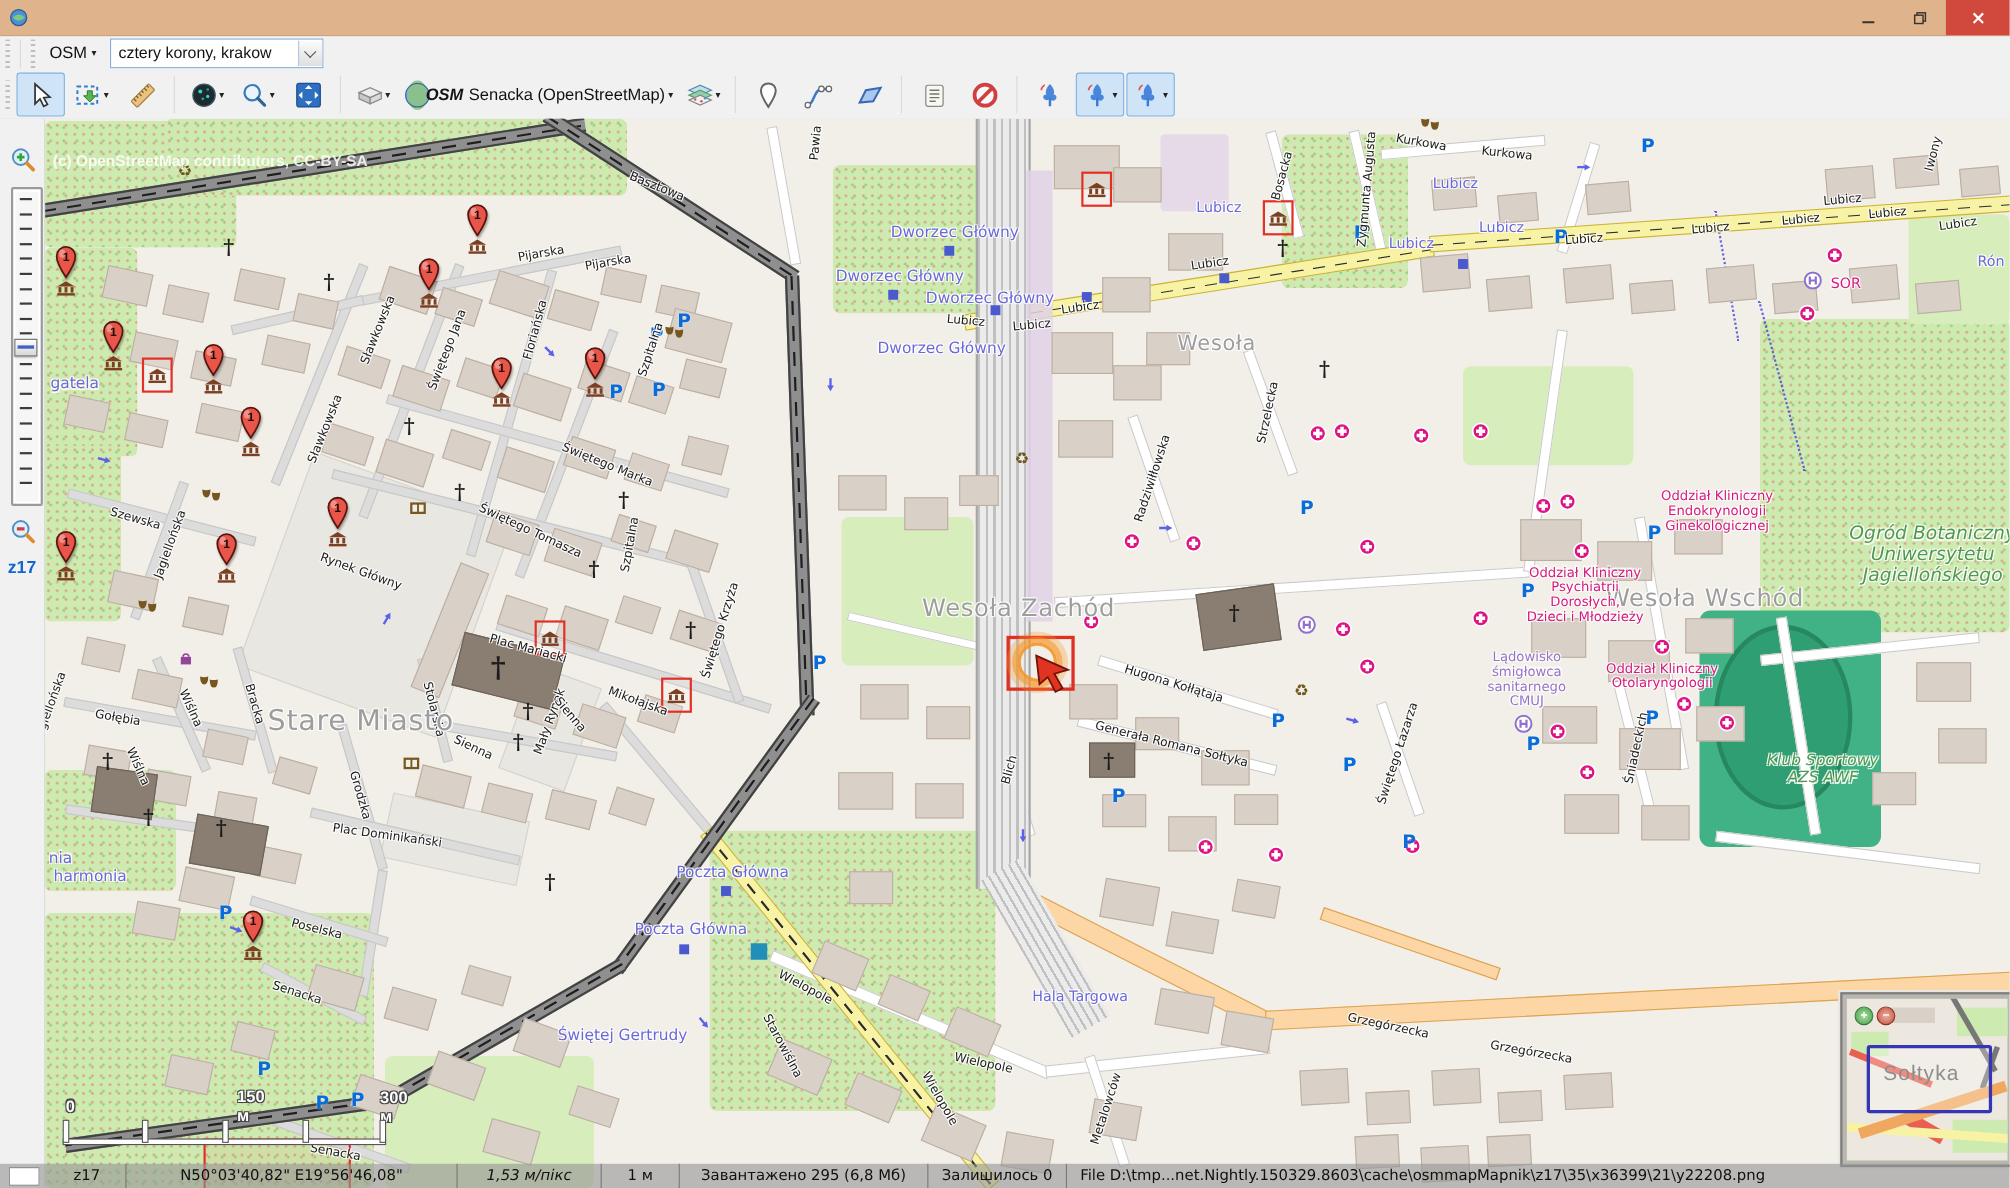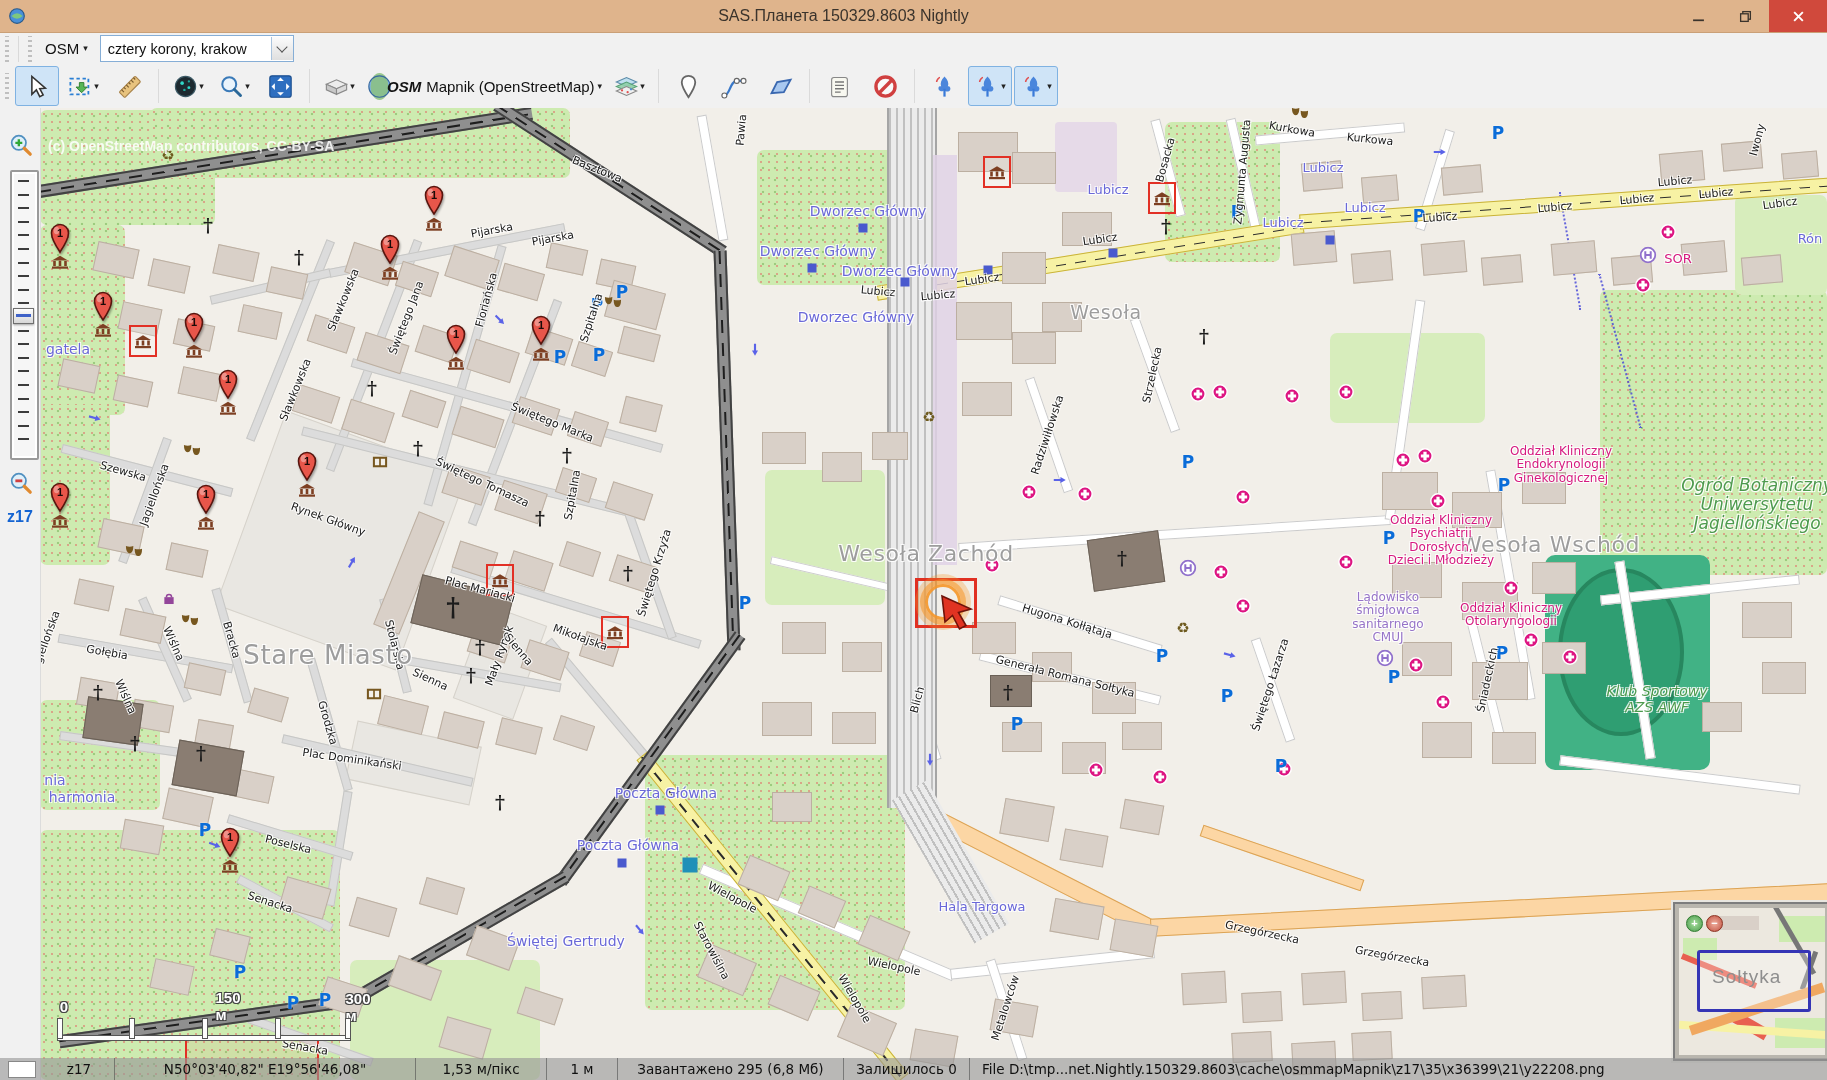--- a/index.html
+++ b/index.html
@@ -118,21 +118,20 @@
 <body>
 
 <div id="titlebar">
   <div id="appicon" class="glyphbox">
     <svg viewBox="0 0 16 16" width="18" height="18">
         <circle cx="8" cy="8" r="6.5" fill="#4a90d8"></circle>
         <path d="M3 8 Q8 3 13 8 Q8 13 3 8" fill="#7ec87e"></path>
         <circle cx="8" cy="8" r="6.5" fill="none" stroke="#2a5a8a"></circle>
       </svg>
   </div>
-  <div id="title">SAS.Планета 150329.8603 Nightly</div>
   <div id="wincontrols">
     <div class="wbtn">
       <svg viewBox="0 0 12 12">
           <path d="M1 9.5h10" stroke="#3a332c" stroke-width="1.6" fill="none"></path>
         </svg>
     </div>
     <div class="wbtn">
       <svg viewBox="0 0 12 12">
           <rect x="3.5" y="1.5" width="7" height="7" fill="none" stroke="#3a332c" stroke-width="1.2"></rect>
           <rect x="1.5" y="3.5" width="7" height="7" fill="#dfb48c" stroke="#3a332c" stroke-width="1.2"></rect>
@@ -217,21 +216,21 @@
         </svg></span>
       <span class="caret">▾</span>
     </div>
     <div class="tbtn">
       <span style="line-height: 0;"><svg viewBox="0 0 24 24">
           <circle cx="12" cy="12" r="9.5" fill="#7db0e8"></circle>
           <path d="M4 12a8 12 0 0 1 16 0a8 12 0 0 1 -16 0" fill="#8cc27e" opacity="0.85"></path>
           <circle cx="12" cy="12" r="9.5" fill="none" stroke="#3a6a9e"></circle>
         </svg></span>
       <span class="osmb">OSM</span>
-      <span class="tlabel">Mapnik (OpenStreetMap)</span>
+      <span class="tlabel">Senacka (OpenStreetMap)</span>
       <span class="caret">▾</span>
     </div>
     <div class="tbtn">
       <span style="line-height: 0;"><svg viewBox="0 0 24 24">
           <path d="M3 8 12 4l9 4-9 4z" fill="#bfe0ef" stroke="#5a8aa8"></path>
           <path d="M3 12 12 8l9 4-9 4z" fill="#8fd0a8" stroke="#4a9a6a" opacity=".9"></path>
           <path d="M3 16 12 12l9 4-9 4z" fill="#f0f0f0" stroke="#888"></path>
           <circle cx="8" cy="15.5" r="1" fill="#e05050"></circle>
           <circle cx="13" cy="17" r="1" fill="#e05050"></circle>
           <circle cx="16" cy="14.5" r="1" fill="#4a90d8"></circle>
@@ -1117,18 +1116,18 @@
       <div class="mm-btn" style="left:7px;top:7px;background:radial-gradient(#a8e0a0,#4a9a4a);border:1px solid #2f7a2f;">+</div>
       <div class="mm-btn" style="left:27px;top:7px;background:radial-gradient(#f0b0a0,#c05040);border:1px solid #8a3020;">−</div>
     </div>
   </div>
 </div>
 
 <div id="statusbar">
     <div id="sbox"></div>
     <div class="sseg" style="width: 70px;">z17</div>
     <div class="sseg" style="width: 300px;">N50°03'40,82" E19°56'46,08"</div>
-    <div class="sseg" style="width: 130px;">1,53 м/пікс</div>
+    <div class="sseg" style="width: 130px; font-style: italic;">1,53 м/пікс</div>
     <div class="sseg" style="width: 70px;">1 м</div>
     <div class="sseg" style="width: 225px;">Завантажено 295 (6,8 Мб)</div>
     <div class="sseg" style="width: 125px;">Залишилось 0</div>
     <div class="sseg" style="flex: 1 1 0%; text-align: left; padding-left: 12px; border-right: none;">File D:\tmp...net.Nightly.150329.8603\cache\osmmapMapnik\z17\35\x36399\21\y22208.png</div>
   </div>
 
 </body></html>

